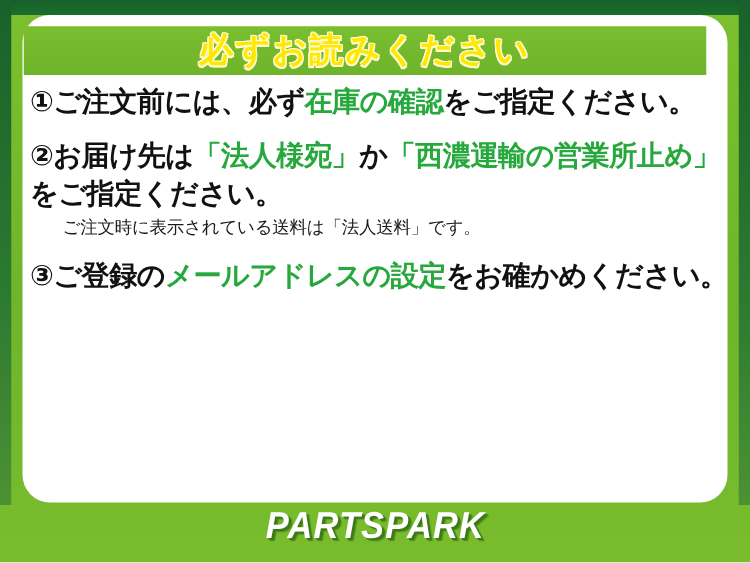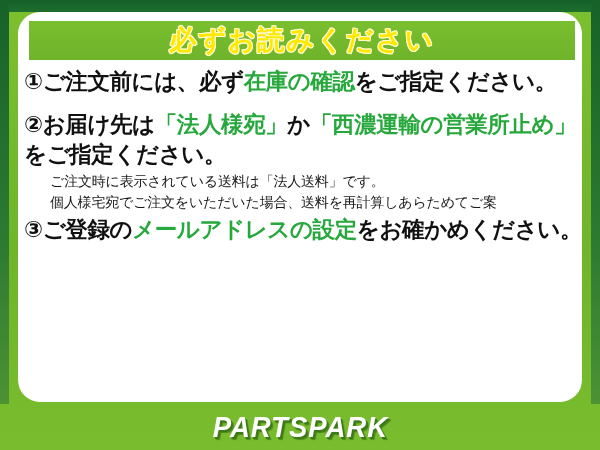--- a/index.html
+++ b/index.html
@@ -47,21 +47,21 @@
     width: 564px;
     height: 390px;
     background: #ffffff;
     border-radius: 22px;
     box-sizing: border-box;
   }
 
   
   .header-bar {
     position: absolute;
-    left: 29px;
+    left: 19px;
     top: 21px;
     width: 546px;
     height: 39px;
     background: linear-gradient(180deg, #79bf2f 0%, #6fb32b 100%);
     display: flex;
     align-items: center;
     justify-content: center;
   }
   .header-title {
     font-size: 27px;
@@ -110,31 +110,30 @@
     line-height: 1.45;
     letter-spacing: -0.2px;
     padding-left: 28px;
     margin-top: 3px;
     white-space: nowrap;
   }
   .sec-body div { white-space: nowrap; }
 
   .s1 { margin-top: 2px; }
   .s2 { margin-top: 14px; }
-  .s3 { margin-top: 4px; }
+  .s3 { margin-top: 15px; }
 
   
   .footer {
     position: absolute;
     left: 0;
     top: 404px;
     width: 600px;
     height: 46px;
     display: flex;
-    align-items: center;
     justify-content: center;
   }
   .logo {
     font-size: 30px;
     font-weight: bold;
     font-style: italic;
     color: #ffffff;
     letter-spacing: 1px;
     transform: scaleX(0.92);
     text-shadow: 2px 2px 0 #3c7a18, 3px 3px 1px rgba(30,70,10,0.45);
@@ -165,21 +164,20 @@
       <div class="sec-body">
       </div>
     </div>
 
     <div class="section s2">
       <div class="sec-heading wrap">
         <span class="num">②</span><span>お届け先は</span><span class="hl">「法人様宛」</span><span>か</span><span class="hl">「西濃運輸の営業所止め」</span><span>をご指定ください。</span>
       </div>
       <div class="sec-body">
         <div>ご注文時に表示されている送料は「法人送料」です。</div>
-        <div>個人様宅宛でご注文をいただいた場合、送料を再計算しあらためてご案</div>
       </div>
     </div>
 
     <div class="section s3">
       <div class="sec-heading">
         <span class="num">③</span><span>ご登録の</span><span class="hl">メールアドレスの設定</span><span>をお確かめください。</span>
       </div>
     </div>
 
   </div>

